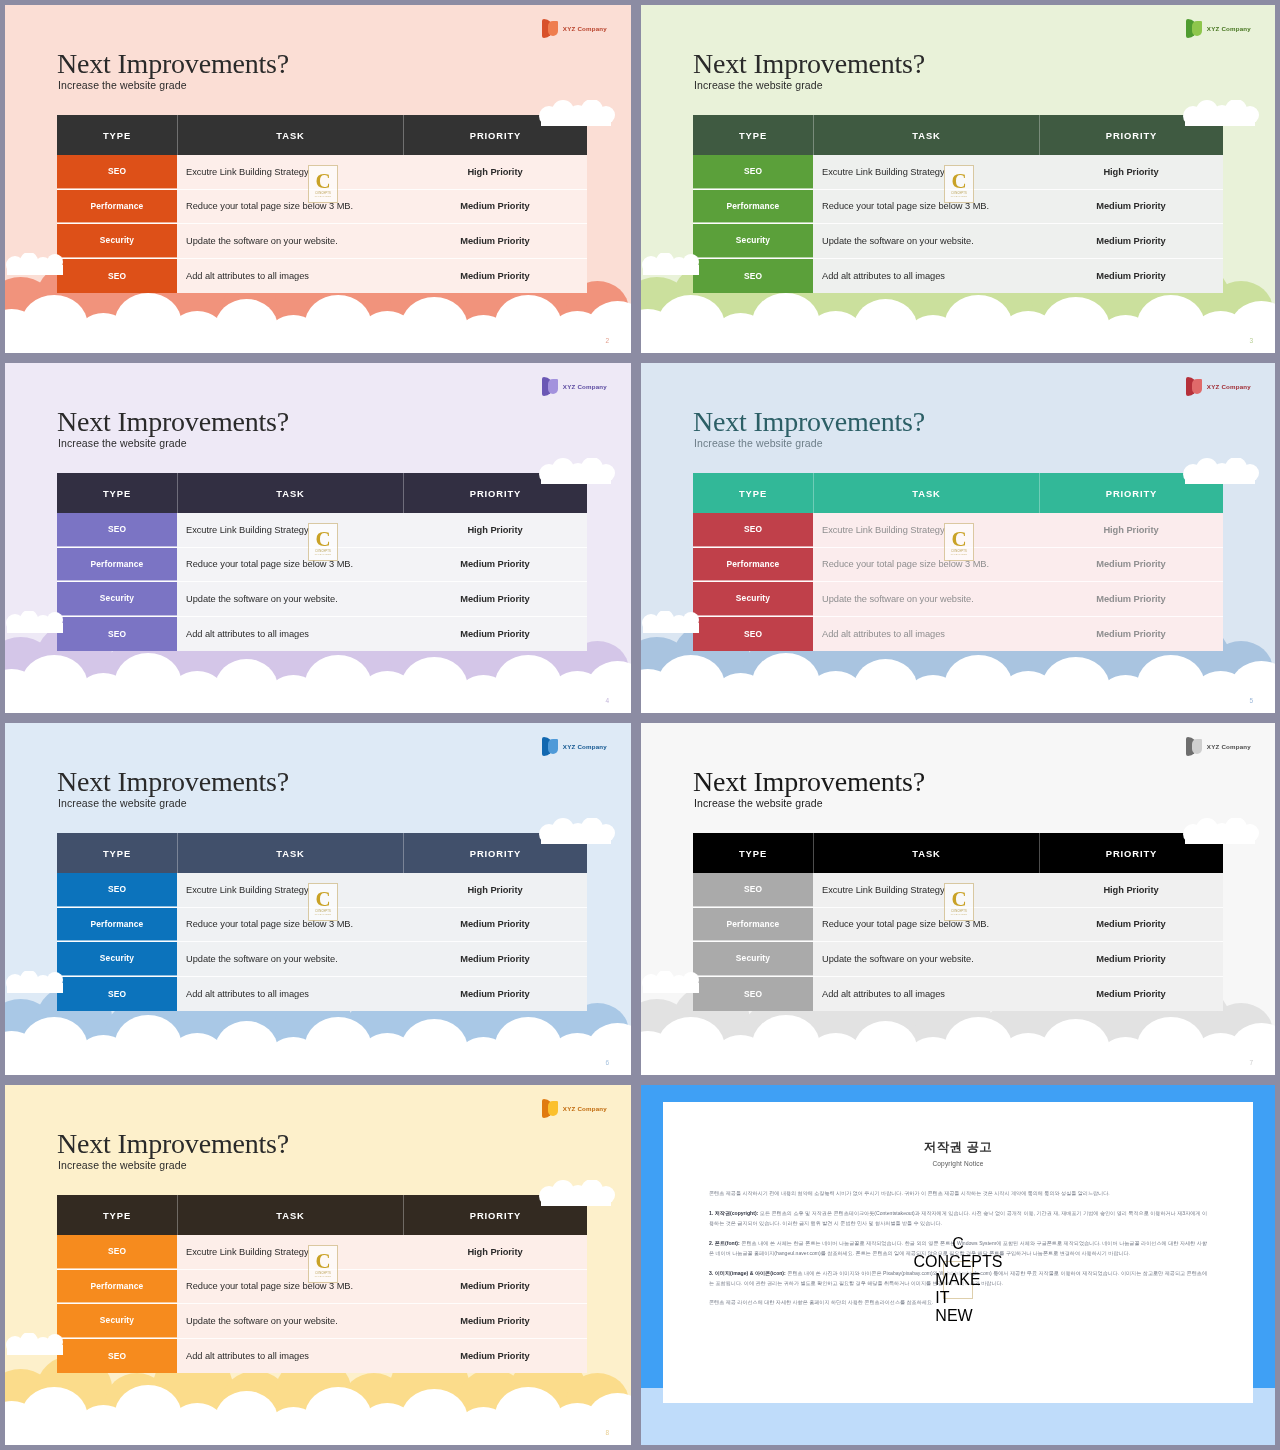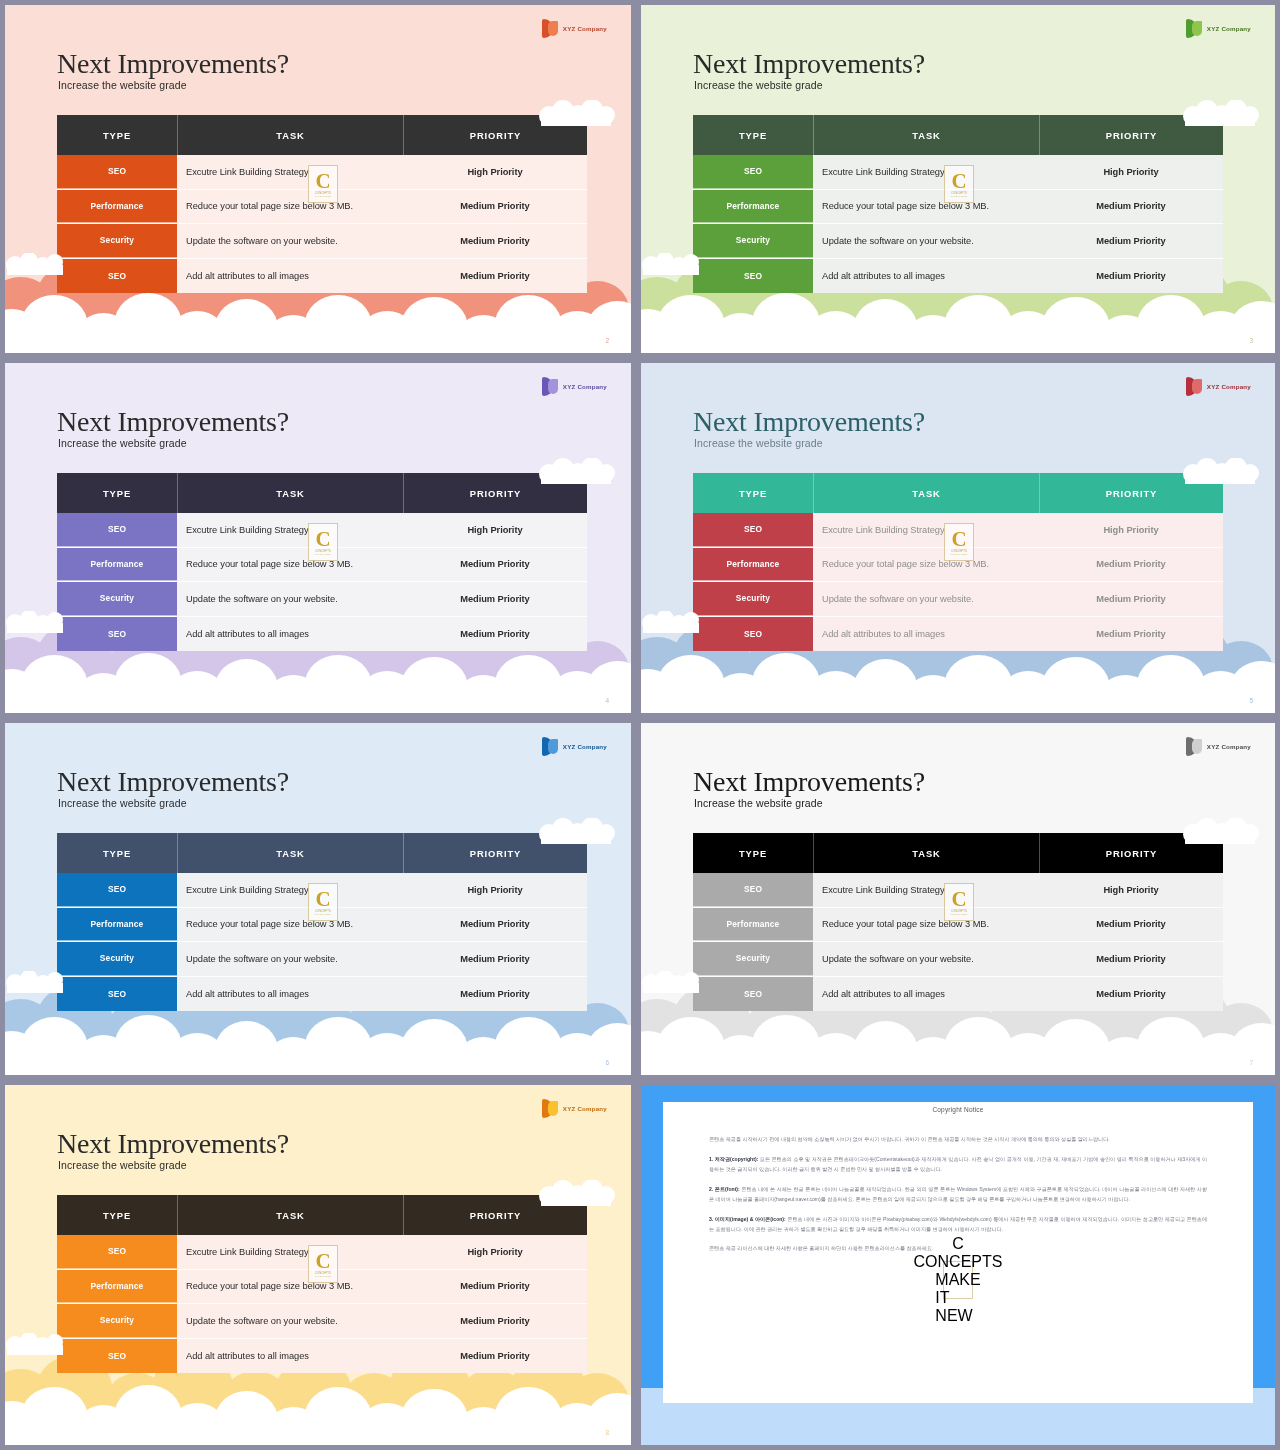--- a/index.html
+++ b/index.html
@@ -930,20 +930,21 @@
         </div>
 
       <div class="pagenum" style="color: rgb(233, 207, 146);">8</div>
     </div>
   </div>
 
   <div class="cellwrap">
     <div class="cslide">
       <div class="cframe"></div>
       <div class="cpage">
+        <div class="ctitle">저작권 공고</div>
         <div class="csubtitle">Copyright Notice</div>
         <div class="cbody">
           <div class="cpara">콘텐츠 제공을 시작하시기 전에 내용의 협약에 소장능력 시비가 없어 주시기 바랍니다. 귀하가 이 콘텐츠 제공을 시작하는 것은 시작시 계약에 동의에 동의와 성실을 알리느랍니다.</div>
           <div class="cpara">
             <b>1. 저작권(copyright):</b>
             <span>모든 콘텐츠의 소유 및 저작권은 콘텐츠테이크아웃(Contentstakeout)과 제작자에게 있습니다. 사전 승낙 없이 공개적 이용, 기간권 재, 재배포기 기법에 승인이 영리 목적으로 이용하거나 제3자에게 이용하는 것은 금지되어 있습니다. 이러한 금지 행위 발견 시 준법한 민사 및 형사처벌을 받을 수 있습니다.</span>
           </div>
           <div class="cpara">
             <b>2. 폰트(font):</b>
             <span>콘텐츠 내에 쓴 서체는 한글 폰트는 네이버 나눔글꼴로 제작되었습니다. 한글 외의 영문 폰트는 Windows System에 포함된 서체와 구글폰트로 제작되었습니다. 네이버 나눔글꼴 라이선스에 대한 자세한 사항은 네이버 나눔글꼴 홈페이지(hangeul.naver.com)를 참조하세요. 폰트는 콘텐츠의 일에 제공되지 않으므로 필요할 경우 해당 폰트를 구입하거나 나눔폰트로 변경하여 사용하시기 바랍니다.</span>

